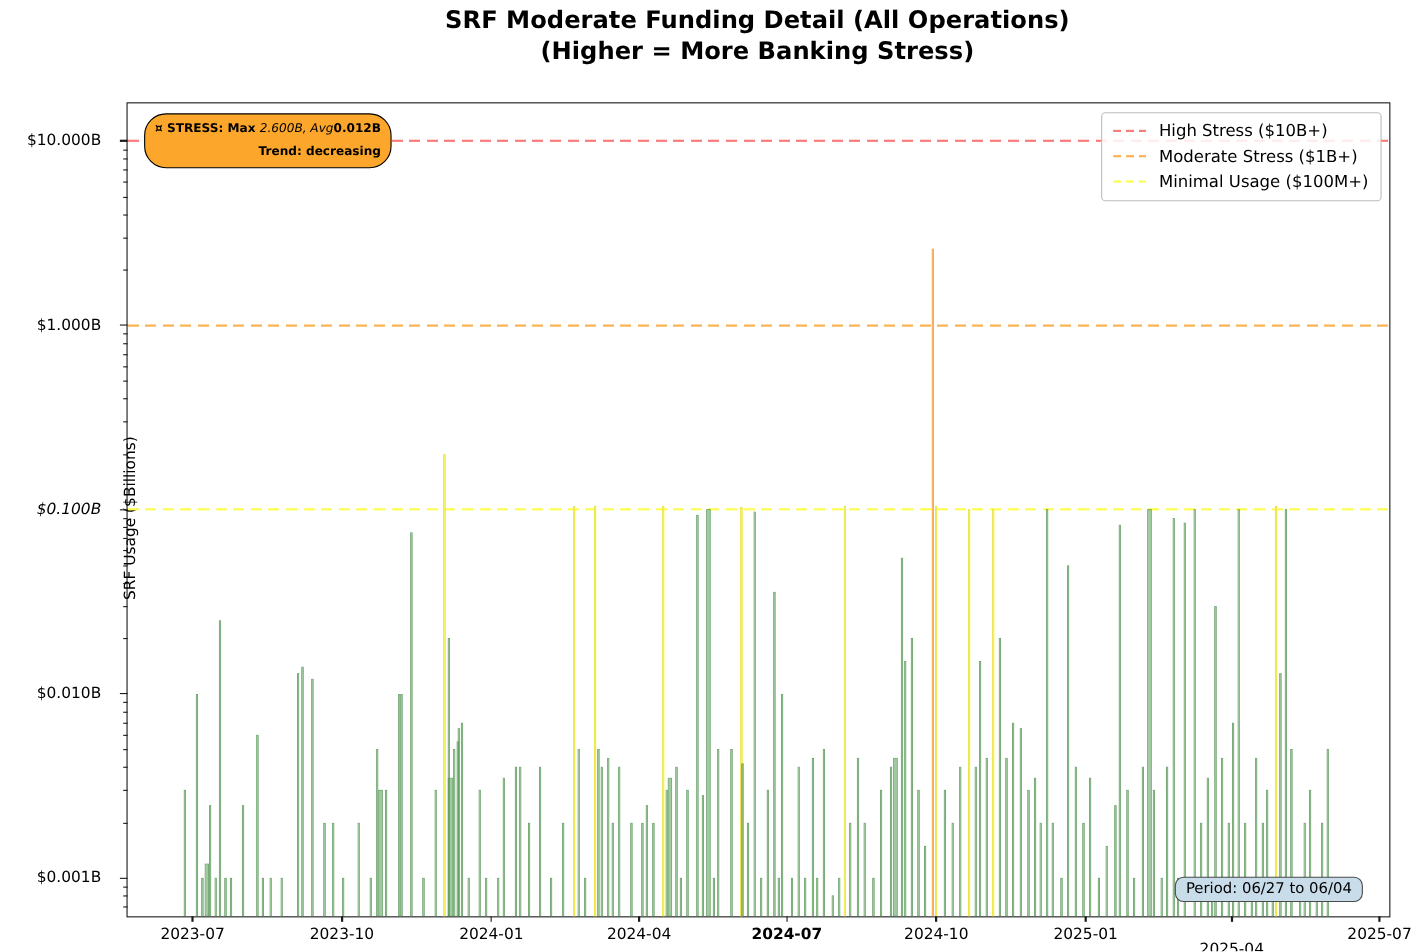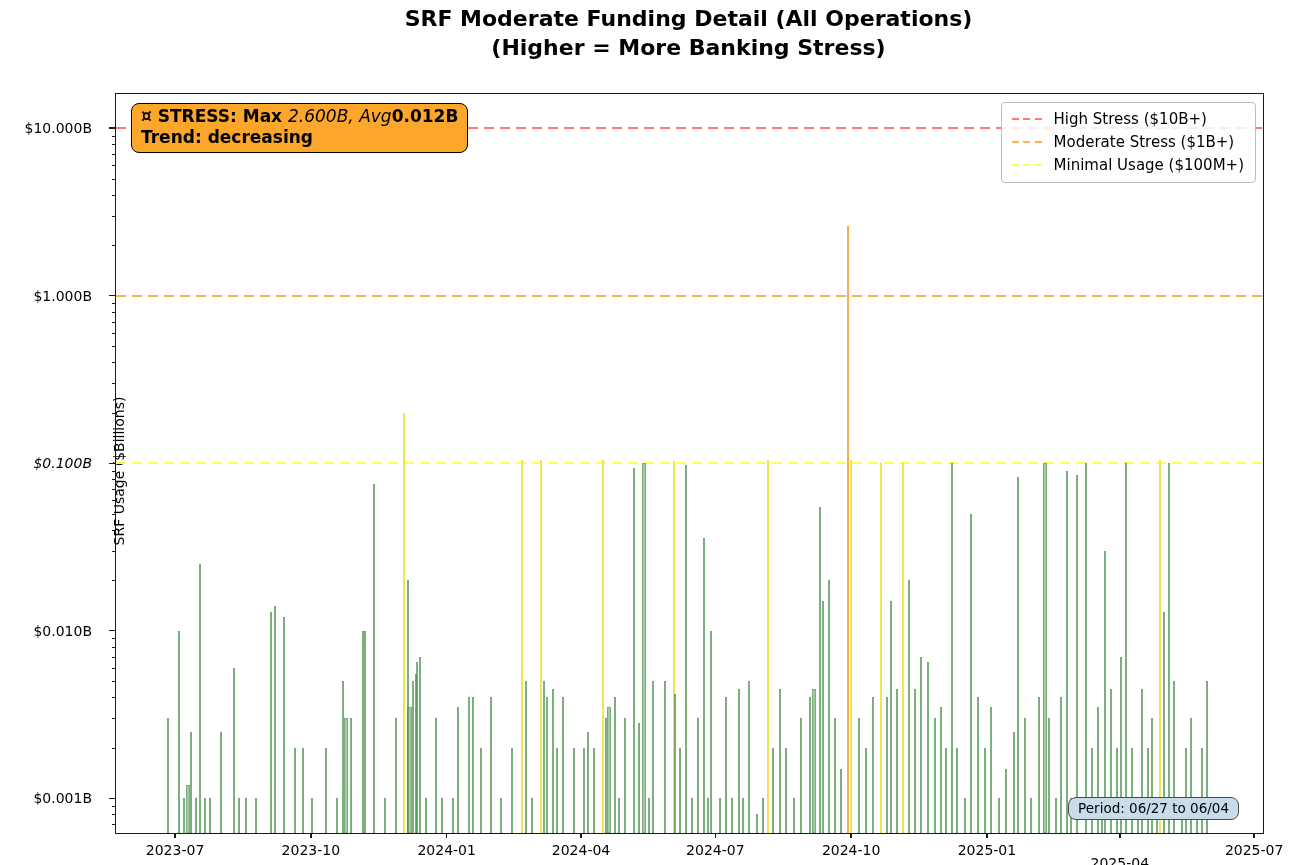--- a/index.html
+++ b/index.html
@@ -34,23 +34,23 @@
   }
   .legend{
     position:absolute;top:8px;right:7px;background:rgba(255,255,255,0.85);
     border:1px solid #bdbdbd;border-radius:4px;padding:7px 11px 8px 10px;
     display:flex;flex-direction:column;gap:5px;z-index:5;
   }
   .legend-row{display:flex;align-items:center;gap:10px;}
   .legend-dash{display:inline-block;width:32px;height:2px;flex:0 0 32px;}
   .legend-label{font-size:15px;white-space:nowrap;}
   .annotation{
-    position:absolute;left:15px;top:9px;border:1.6px solid #000;border-radius:8px;
-    padding:2px 9px 4px 9px;font-size:17px;font-weight:bold;line-height:21px;
-    z-index:6;white-space:nowrap;
+    position:absolute;left:15px;top:9px;border:1.6px solid #000;border-radius:20px;
+    padding:2px 9px 4px 9px;font-size:11px;font-weight:bold;line-height:21px;
+    z-index:6;white-space:nowrap;text-align:right;
   }
   .annotation .italic{font-style:italic;font-weight:normal;}
   .period-box{
     position:absolute;right:24px;bottom:13px;border:1.2px solid #4a4a4a;
     border-radius:8px;padding:2px 9px 3px 9px;font-size:13.5px;z-index:6;
     white-space:nowrap;
   }
 </style>
 </head>
 <body>
@@ -304,21 +304,21 @@
       <div class="ytick" style="left: -4px; width: 4px; height: 1px; top: 41.8565px;"></div>
       <div class="xtick" style="left: 58.3476px;"></div>
       <div class="xtick-label" style="left: 59.0476px;">2023-07</div>
       <div class="xtick" style="left: 194.157px;"></div>
       <div class="xtick-label" style="left: 194.857px;">2023-10</div>
       <div class="xtick" style="left: 329.967px;"></div>
       <div class="xtick-label" style="left: 330.667px;">2024-01</div>
       <div class="xtick" style="left: 464.3px;"></div>
       <div class="xtick-label" style="left: 465px;">2024-04</div>
       <div class="xtick" style="left: 598.633px;"></div>
-      <div class="xtick-label" style="left: 599.333px;">2024-07</div>
+      <div class="xtick-label" style="left: 599.333px; font-weight: bold;">2024-07</div>
       <div class="xtick" style="left: 734.443px;"></div>
       <div class="xtick-label" style="left: 735.143px;">2024-10</div>
       <div class="xtick" style="left: 870.252px;"></div>
       <div class="xtick-label" style="left: 870.952px;">2025-01</div>
       <div class="xtick" style="left: 1003.11px;"></div>
       <div class="xtick-label" style="left: 1003.81px; margin-top: 22px;">2025-04</div>
       <div class="xtick" style="left: 1137.44px;"></div>
       <div class="xtick-label" style="left: 1138.14px;">2025-07</div>
     </div>
 

